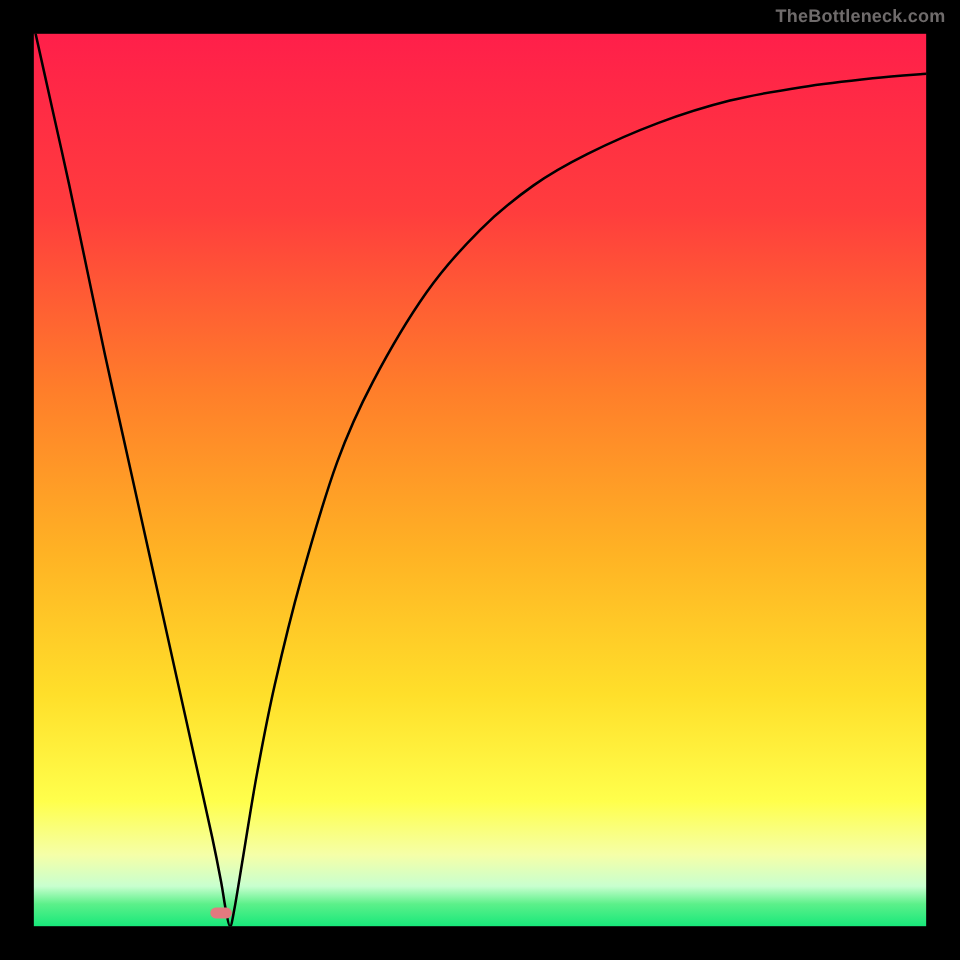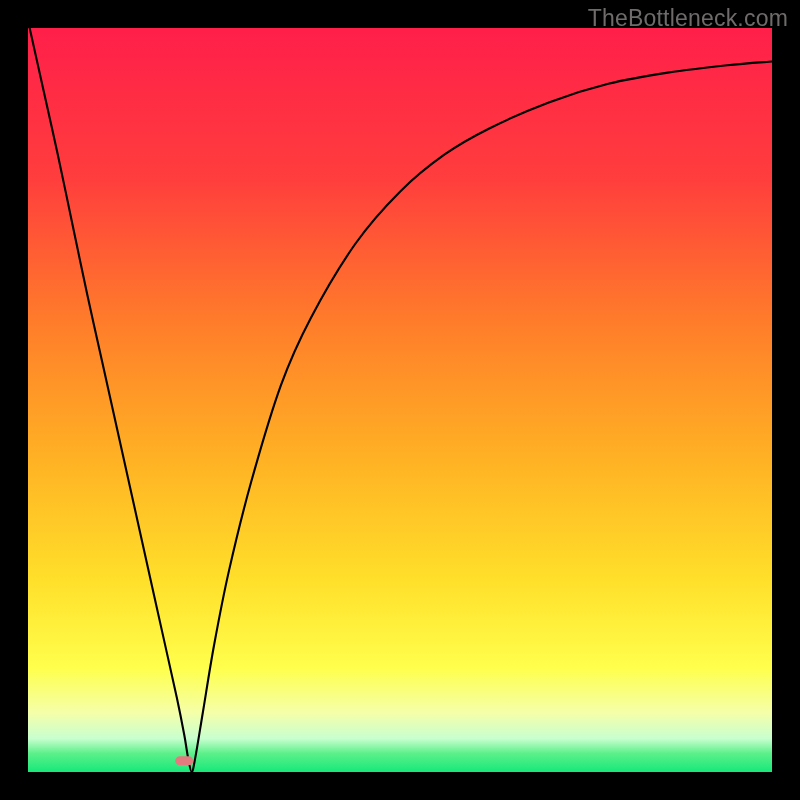--- a/index.html
+++ b/index.html
@@ -24,22 +24,22 @@
     left: 0;
     top: 0;
     width: 744px;
     height: 744px;
   }
   .watermark {
     position: absolute;
     top: 5px;
     right: 12px;
     color: #6f6b6b;
-    font-size: 23px;
-    font-weight: 400;
+    font-size: 15px;
+    font-weight: 700;
     letter-spacing: 0.2px;
     z-index: 10;
   }
   svg {
     display: block;
   }
 </style>
 </head>
 <body>
 

